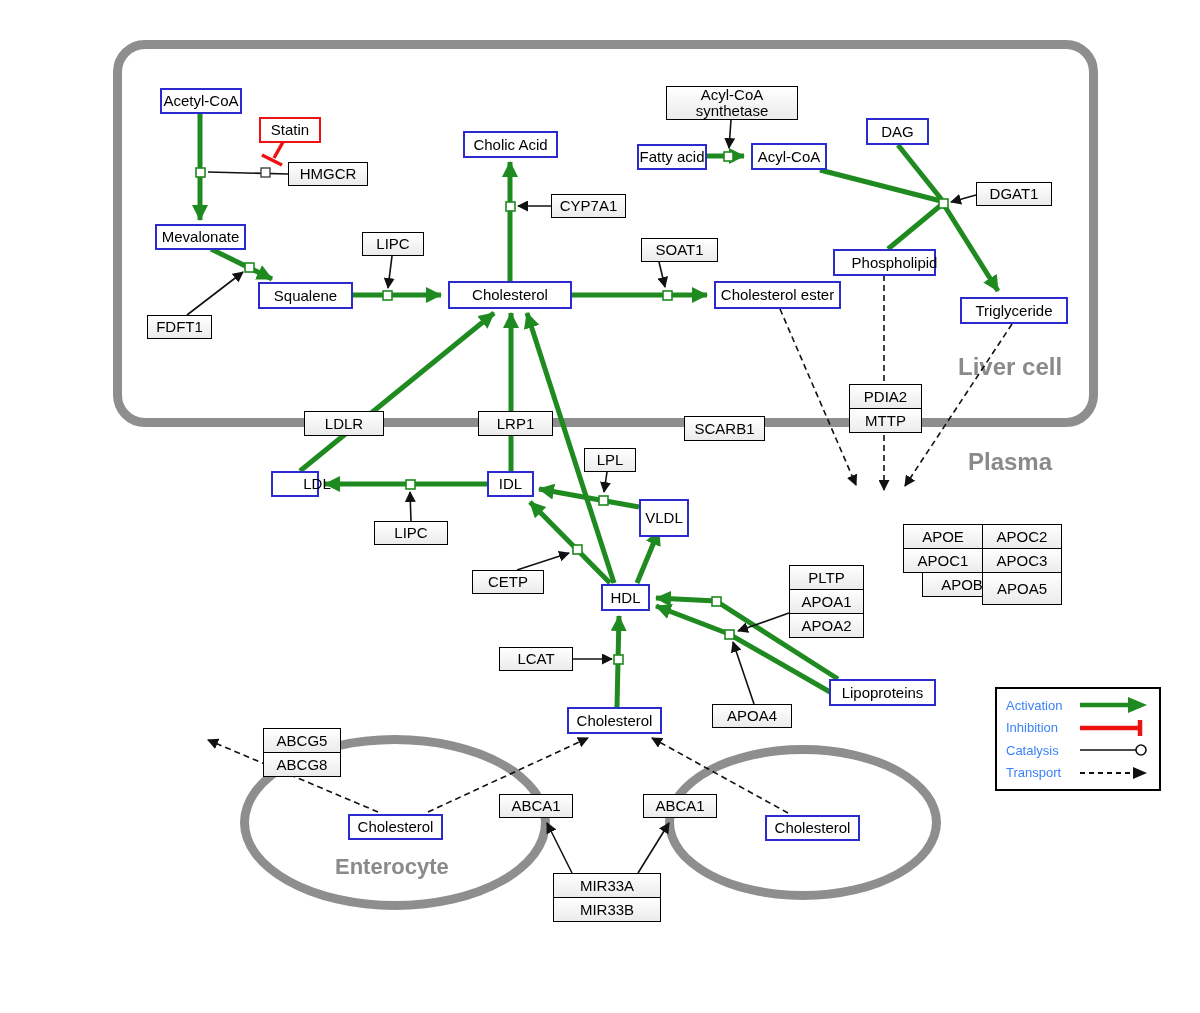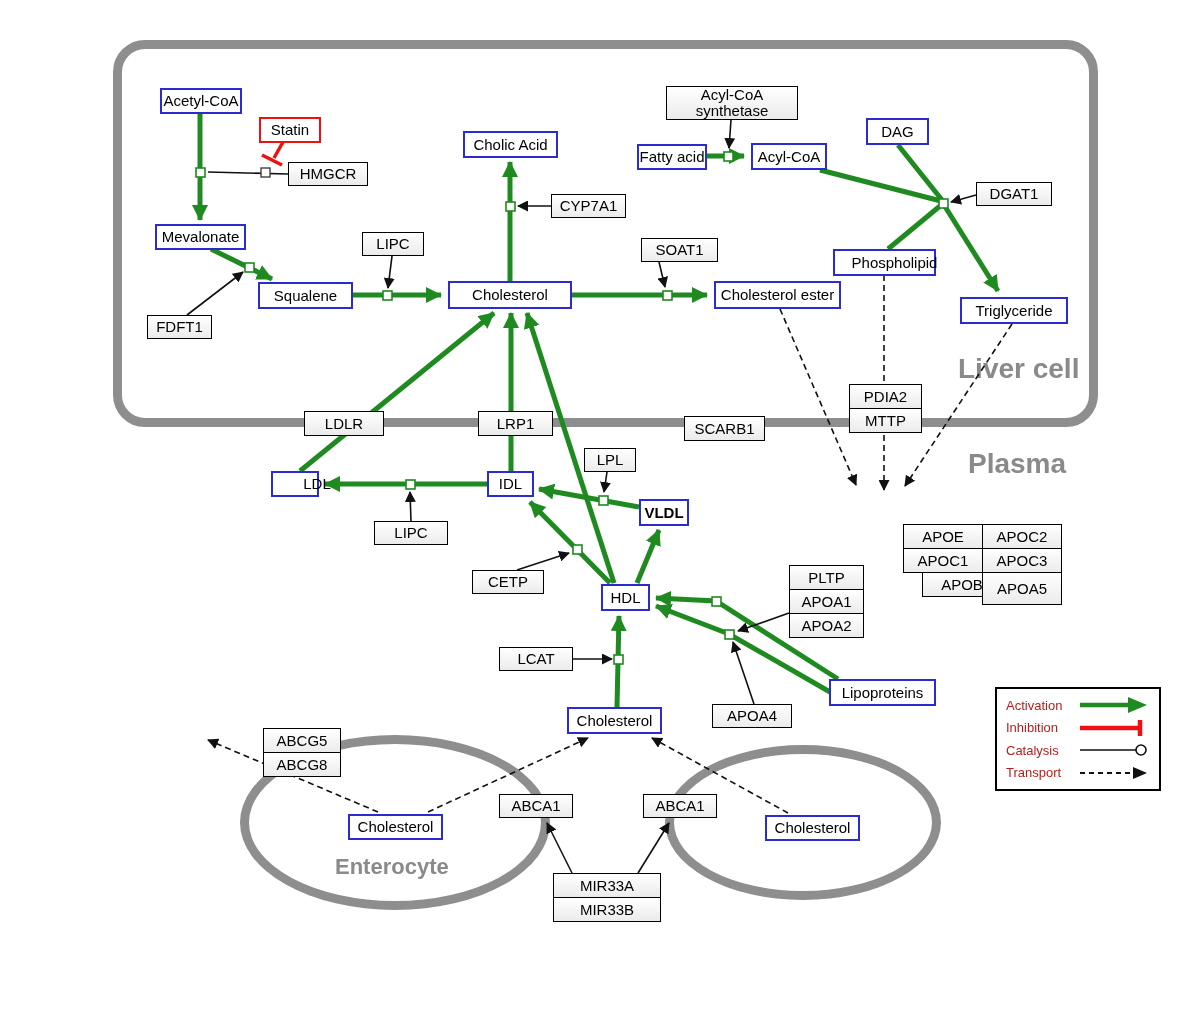--- a/index.html
+++ b/index.html
@@ -10,28 +10,28 @@
   .ellipse { border-radius:50%; }
 
   #edge-layer { position:absolute; left:0; top:0; z-index:2; }
 
   .box { position:absolute; z-index:3; display:flex; align-items:center; justify-content:center;
          text-align:center; font-size:15px; color:#000; background:#fff; line-height:1.05; }
   .met   { border:2.5px solid #2b2bd0; }
   .prot  { border:1.3px solid #000; background:linear-gradient(#ffffff,#ebebeb); }
   .inhib { border:2.5px solid #ee1111; }
 
-  .comp-label { position:absolute; z-index:1; color:#8a8a8a; font-weight:bold; font-size:28px; white-space:nowrap; }
+  .comp-label { position:absolute; z-index:1; color:#8a8a8a; font-weight:bold; font-size:24px; white-space:nowrap; }
   .comp-label.small { font-size:22px; }
 
   #legend { position:absolute; left:995px; top:687px; width:166px; height:104px; border:2.5px solid #000;
             background:#fff; z-index:4; display:flex; flex-direction:column; justify-content:space-around;
             padding:5px 9px; }
   .lrow { display:flex; align-items:center; justify-content:space-between; }
-  .lrow span { font-size:13px; color:#b91c1c; }
+  .lrow span { font-size:13px; color:#3b82f6; }
 </style>
 </head>
 <body>
 
 <div id="canvas">
 
   <div class="compartment" id="liver" style="left:113px; top:40px; width:985px; height:387px;"></div>
   <div class="compartment ellipse" style="left:240px; top:735px; width:310px; height:175px;"></div>
   <div class="compartment ellipse" style="left:665px; top:745px; width:276px; height:155px;"></div>
 
@@ -145,21 +145,21 @@
   <div class="box prot" style="left:304px; top:411px; width:80px; height:25px;">LDLR</div>
   <div class="box prot" style="left:478px; top:411px; width:75px; height:25px;">LRP1</div>
   <div class="box prot" style="left:684px; top:416px; width:81px; height:25px;">SCARB1</div>
   <div class="box prot" style="left:849px; top:384px; width:73px; height:25px;">PDIA2</div>
   <div class="box prot" style="left:849px; top:408px; width:73px; height:25px;">MTTP</div>
 
   <div class="box met" style="left:271px; top:471px; width:48px; height:26px;padding-left:44px;">LDL</div>
   <div class="box met" style="left:487px; top:471px; width:47px; height:26px;">IDL</div>
   <div class="box prot" style="left:374px; top:521px; width:74px; height:24px;">LIPC</div>
   <div class="box prot" style="left:584px; top:448px; width:52px; height:24px;">LPL</div>
-  <div class="box met" style="left:639px; top:499px; width:50px; height:27px;font-weight:bold;">VLDL</div>
+  <div class="box met" style="left:639px; top:499px; width:50px; height:38px;">VLDL</div>
   <div class="box prot" style="left:472px; top:570px; width:72px; height:24px;">CETP</div>
   <div class="box met" style="left:601px; top:584px; width:49px; height:27px;">HDL</div>
   <div class="box prot" style="left:499px; top:647px; width:74px; height:24px;">LCAT</div>
   <div class="box prot" style="left:789px; top:565px; width:75px; height:25px;">PLTP</div>
   <div class="box prot" style="left:789px; top:589px; width:75px; height:25px;">APOA1</div>
   <div class="box prot" style="left:789px; top:613px; width:75px; height:25px;">APOA2</div>
   <div class="box prot" style="left:712px; top:704px; width:80px; height:24px;">APOA4</div>
   <div class="box met" style="left:829px; top:679px; width:107px; height:27px;">Lipoproteins</div>
   <div class="box met" style="left:567px; top:707px; width:95px; height:27px;">Cholesterol</div>
 

